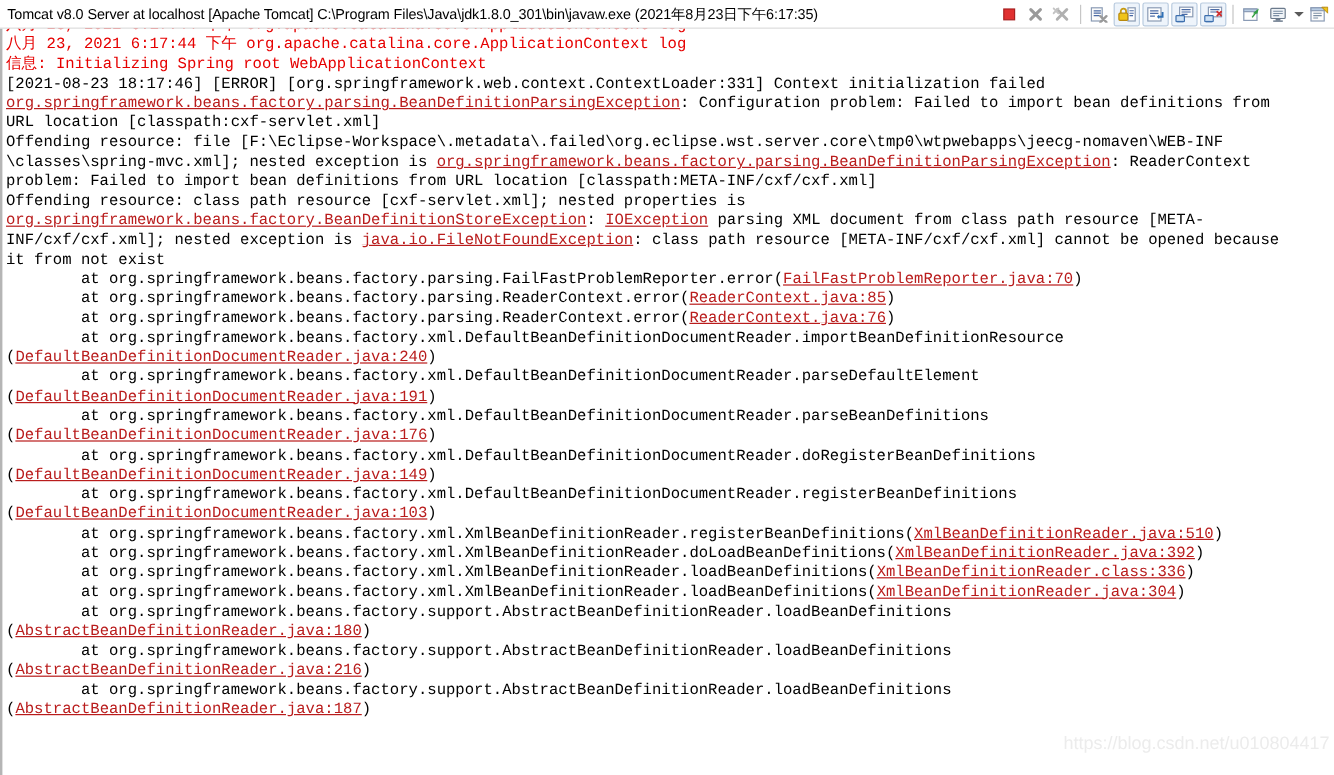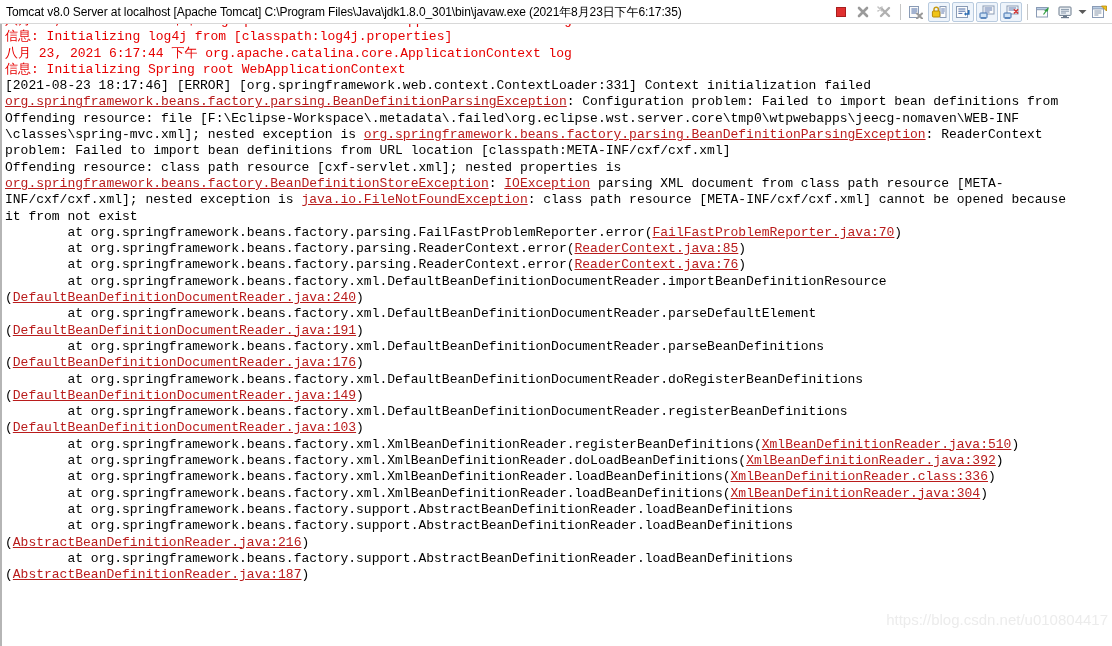--- a/index.html
+++ b/index.html
@@ -229,25 +229,25 @@
           <path d="M10.5 1 h5 v5 z" fill="#f0c419" stroke="#b8890c" stroke-width="0.8"></path>
         </svg>
       </div>
 
     </div>
   </div>
 
   <div class="console">
     <div class="lines" id="lines">
         <div class="line red"><span>八月 23, 2021 6:17:44 下午 org.apache.catalina.core.ApplicationContext log</span></div>
-        <div class="line red"><span>信息: Initializing log4j from [classpath:log4j.properties]</span></div>
         <div class="line red"><span>八月 23, 2021 6:17:44 下午 org.apache.catalina.core.ApplicationContext log</span></div>
         <div class="line red"><span>信息: Initializing Spring root WebApplicationContext</span></div>
         <div class="line black"><span>[2021-08-23 18:17:46] [ERROR] [org.springframework.web.context.ContextLoader:331] Context initialization failed</span></div>
         <div class="line black"><a class="lnk" href="#">org.springframework.beans.factory.parsing.BeanDefinitionParsingException</a><span>: Configuration problem: Failed to import bean definitions from</span></div>
+        <div class="line black"><span>URL location [classpath:cxf-servlet.xml]</span></div>
         <div class="line black"><span>Offending resource: file [F:\Eclipse-Workspace\.metadata\.failed\org.eclipse.wst.server.core\tmp0\wtpwebapps\jeecg-nomaven\WEB-INF</span></div>
         <div class="line black"><span>\classes\spring-mvc.xml]; nested exception is </span><a class="lnk" href="#">org.springframework.beans.factory.parsing.BeanDefinitionParsingException</a><span>: ReaderContext</span></div>
         <div class="line black"><span>problem: Failed to import bean definitions from URL location [classpath:META-INF/cxf/cxf.xml]</span></div>
         <div class="line black"><span>Offending resource: class path resource [cxf-servlet.xml]; nested properties is</span></div>
         <div class="line black"><a class="lnk" href="#">org.springframework.beans.factory.BeanDefinitionStoreException</a><span>: </span><a class="lnk" href="#">IOException</a><span> parsing XML document from class path resource [META-</span></div>
         <div class="line black"><span>INF/cxf/cxf.xml]; nested exception is </span><a class="lnk" href="#">java.io.FileNotFoundException</a><span>: class path resource [META-INF/cxf/cxf.xml] cannot be opened because</span></div>
         <div class="line black"><span>it from not exist</span></div>
         <div class="line black"><span>        at org.springframework.beans.factory.parsing.FailFastProblemReporter.error(</span><a class="lnk" href="#">FailFastProblemReporter.java:70</a><span>)</span></div>
         <div class="line black"><span>        at org.springframework.beans.factory.parsing.ReaderContext.error(</span><a class="lnk" href="#">ReaderContext.java:85</a><span>)</span></div>
         <div class="line black"><span>        at org.springframework.beans.factory.parsing.ReaderContext.error(</span><a class="lnk" href="#">ReaderContext.java:76</a><span>)</span></div>
@@ -259,20 +259,21 @@
         <div class="line black"><span>(</span><a class="lnk" href="#">DefaultBeanDefinitionDocumentReader.java:176</a><span>)</span></div>
         <div class="line black"><span>        at org.springframework.beans.factory.xml.DefaultBeanDefinitionDocumentReader.doRegisterBeanDefinitions</span></div>
         <div class="line black"><span>(</span><a class="lnk" href="#">DefaultBeanDefinitionDocumentReader.java:149</a><span>)</span></div>
         <div class="line black"><span>        at org.springframework.beans.factory.xml.DefaultBeanDefinitionDocumentReader.registerBeanDefinitions</span></div>
         <div class="line black"><span>(</span><a class="lnk" href="#">DefaultBeanDefinitionDocumentReader.java:103</a><span>)</span></div>
         <div class="line black"><span>        at org.springframework.beans.factory.xml.XmlBeanDefinitionReader.registerBeanDefinitions(</span><a class="lnk" href="#">XmlBeanDefinitionReader.java:510</a><span>)</span></div>
         <div class="line black"><span>        at org.springframework.beans.factory.xml.XmlBeanDefinitionReader.doLoadBeanDefinitions(</span><a class="lnk" href="#">XmlBeanDefinitionReader.java:392</a><span>)</span></div>
         <div class="line black"><span>        at org.springframework.beans.factory.xml.XmlBeanDefinitionReader.loadBeanDefinitions(</span><a class="lnk" href="#">XmlBeanDefinitionReader.class:336</a><span>)</span></div>
         <div class="line black"><span>        at org.springframework.beans.factory.xml.XmlBeanDefinitionReader.loadBeanDefinitions(</span><a class="lnk" href="#">XmlBeanDefinitionReader.java:304</a><span>)</span></div>
         <div class="line black"><span>        at org.springframework.beans.factory.support.AbstractBeanDefinitionReader.loadBeanDefinitions</span></div>
+        <div class="line black"><span>(</span><a class="lnk" href="#">AbstractBeanDefinitionReader.java:180</a><span>)</span></div>
         <div class="line black"><span>        at org.springframework.beans.factory.support.AbstractBeanDefinitionReader.loadBeanDefinitions</span></div>
         <div class="line black"><span>(</span><a class="lnk" href="#">AbstractBeanDefinitionReader.java:216</a><span>)</span></div>
         <div class="line black"><span>        at org.springframework.beans.factory.support.AbstractBeanDefinitionReader.loadBeanDefinitions</span></div>
         <div class="line black"><span>(</span><a class="lnk" href="#">AbstractBeanDefinitionReader.java:187</a><span>)</span></div>
       </div>
     <div class="watermark">https://blog.csdn.net/u010804417</div>
   </div>
 
 </div>
 

